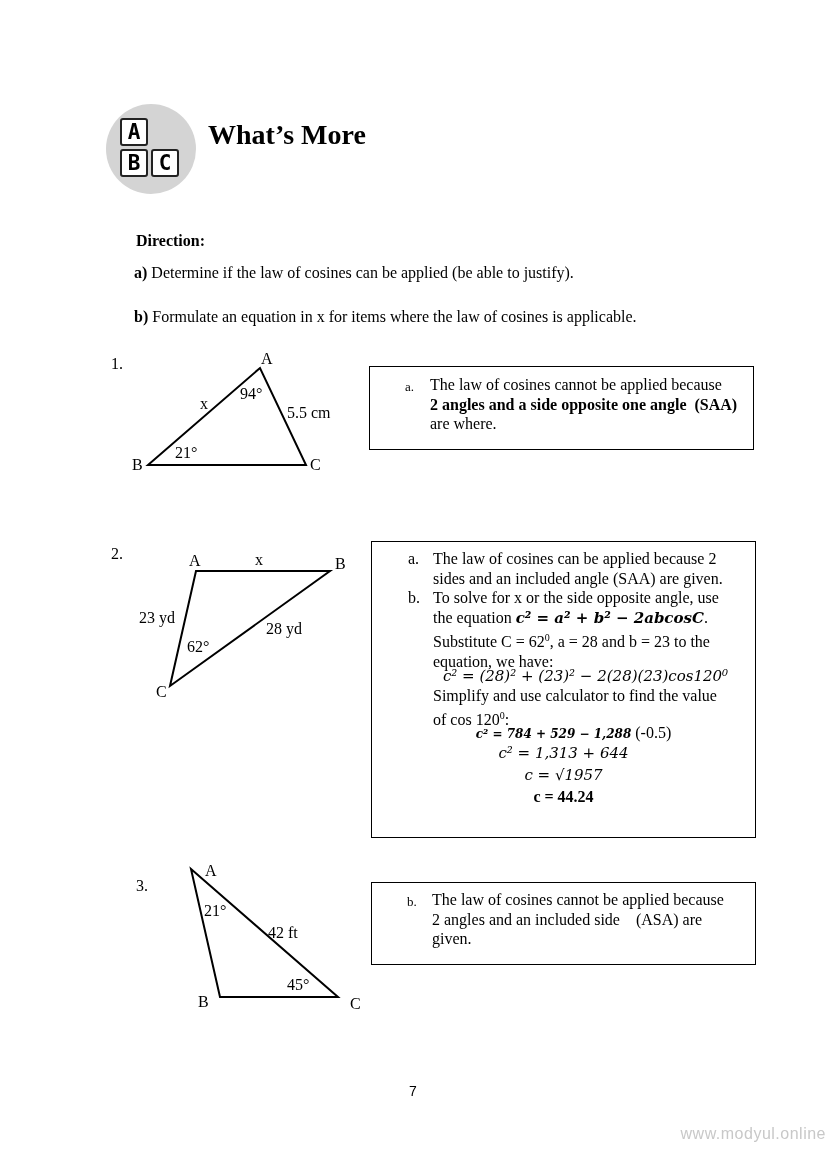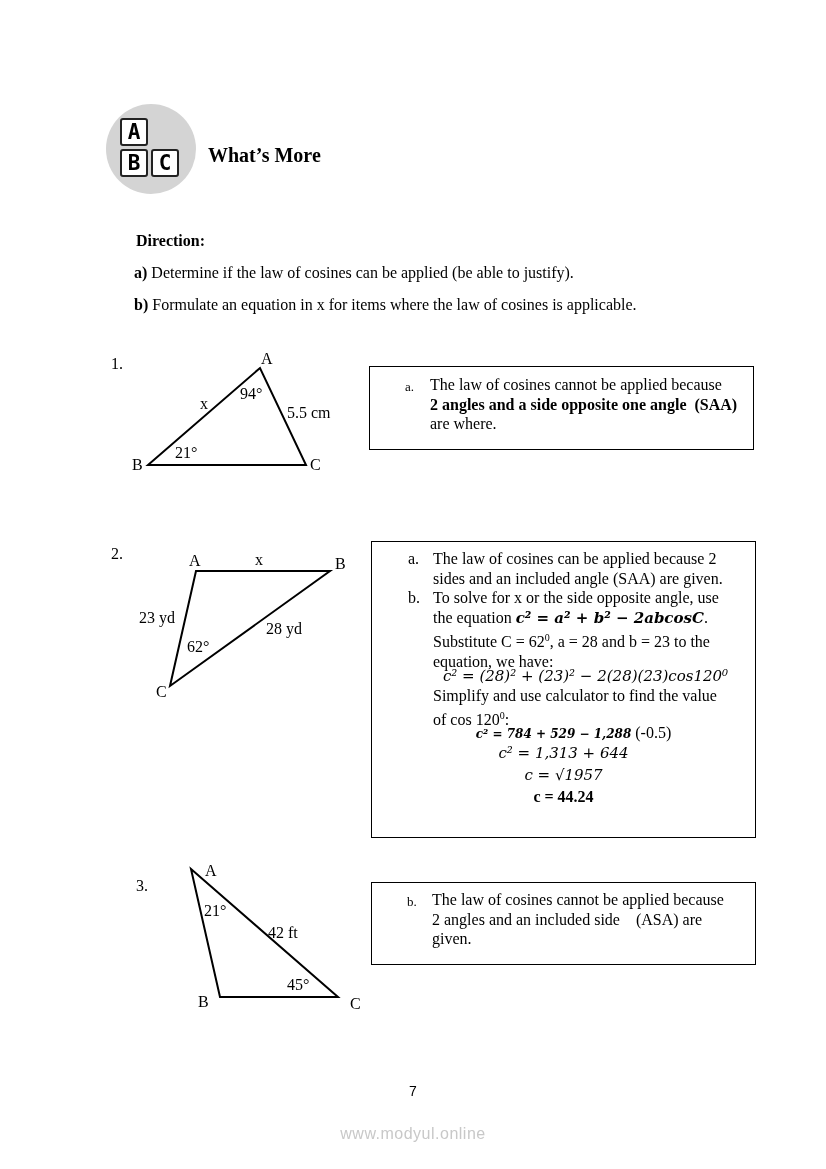--- a/index.html
+++ b/index.html
@@ -2,50 +2,50 @@
 <html><head>
   <meta charset="utf-8">
   <style>
     html, body { margin: 0; padding: 0; background: #ffffff; }
     body { width: 826px; height: 1169px; position: relative; overflow: hidden;
       font-family: "Liberation Serif", "DejaVu Serif", serif; color: #000; }
     .abs { position: absolute; }
     .logo-circle { left: 106px; top: 104px; width: 90px; height: 90px; border-radius: 50%; background: #d4d4d4; }
     .block { position: absolute; width: 24px; height: 24px; border: 2px solid #222; border-radius: 3px; background: #fff;
       font-family: "DejaVu Sans Mono", monospace; font-weight: bold; font-size: 21px; line-height: 24px; text-align: center; color: #000; box-sizing: content-box; }
-    .title { left: 208px; top: 119px; font-size: 20px; font-weight: bold; margin-top: 25px; }
+    .title { left: 208px; top: 119px; font-size: 28px; font-weight: bold; }
     .direction-head { left: 136px; top: 232px; font-size: 16px; font-weight: bold; }
     .direction-line { left: 134px; font-size: 16px; }
     .direction-line b { font-weight: bold; }
     .item-num { font-size: 16px; }
     .answer-box { border: 1px solid #000; box-sizing: border-box; background: #fff; }
     .ans-item { position: absolute; font-size: 16px; line-height: 19.5px; }
     .ans-marker { position: absolute; font-size: 13px; }
     .ans-marker.serif16 { font-size: 16px; }
     .ans-text { position: absolute; }
     .math { font-family: "DejaVu Serif", serif; font-style: italic; }
     .mathb { font-family: "DejaVu Serif", serif; font-style: italic; font-weight: bold; }
     .center-line { position: absolute; left: 0; width: 100%; text-align: center; font-size: 16px; }
     .page-num { left: 0; width: 826px; top: 1083px; text-align: center; font-family: "Liberation Sans", sans-serif; font-size: 14px; }
-    .footer { left: 0; width: 826px; top: 1125px; text-align: center; font-family: "Liberation Sans", sans-serif; font-size: 16px; color: #c8c8c8; letter-spacing: 0.5px; }
+    .footer { left: 0; width: 826px; top: 1125px; text-align: right; font-family: "Liberation Sans", sans-serif; font-size: 16px; color: #c8c8c8; letter-spacing: 0.5px; }
     svg text { font-family: "Liberation Serif", "DejaVu Serif", serif; font-size: 16px; }
   </style>
 </head>
 <body>
 
 <div class="abs logo-circle">
   <div class="block" style="left:14px; top:14px;">A</div>
   <div class="block" style="left:14px; top:45px;">B</div>
   <div class="block" style="left:45px; top:45px;">C</div>
 </div>
 <div class="abs title">What’s More</div>
 
 <div class="abs direction-head">Direction:</div>
 <div class="abs direction-line" style="top:264px;"><b>a)</b><span> Determine if the law of cosines can be applied (be able to justify).</span></div>
-<div class="abs direction-line" style="top:296px;"><b>b)</b><span> Formulate an equation in x for items where the law of cosines is applicable.</span></div>
+<div class="abs direction-line" style="top:308px;"><b>b)</b><span> Formulate an equation in x for items where the law of cosines is applicable.</span></div>
 
 <div class="abs item-num" style="left:111px; top:355px;">1.</div>
 <svg class="abs" style="left:120px; top:345px;" width="240" height="135">
   <polygon points="28,120 140,23 186,120" fill="none" stroke="#000" stroke-width="2"></polygon>
   <text x="141" y="19">A</text>
   <text x="12" y="125">B</text>
   <text x="190" y="125">C</text>
   <text x="80" y="64">x</text>
   <text x="167" y="73">5.5 cm</text>
   <text x="120" y="54">94°</text>

